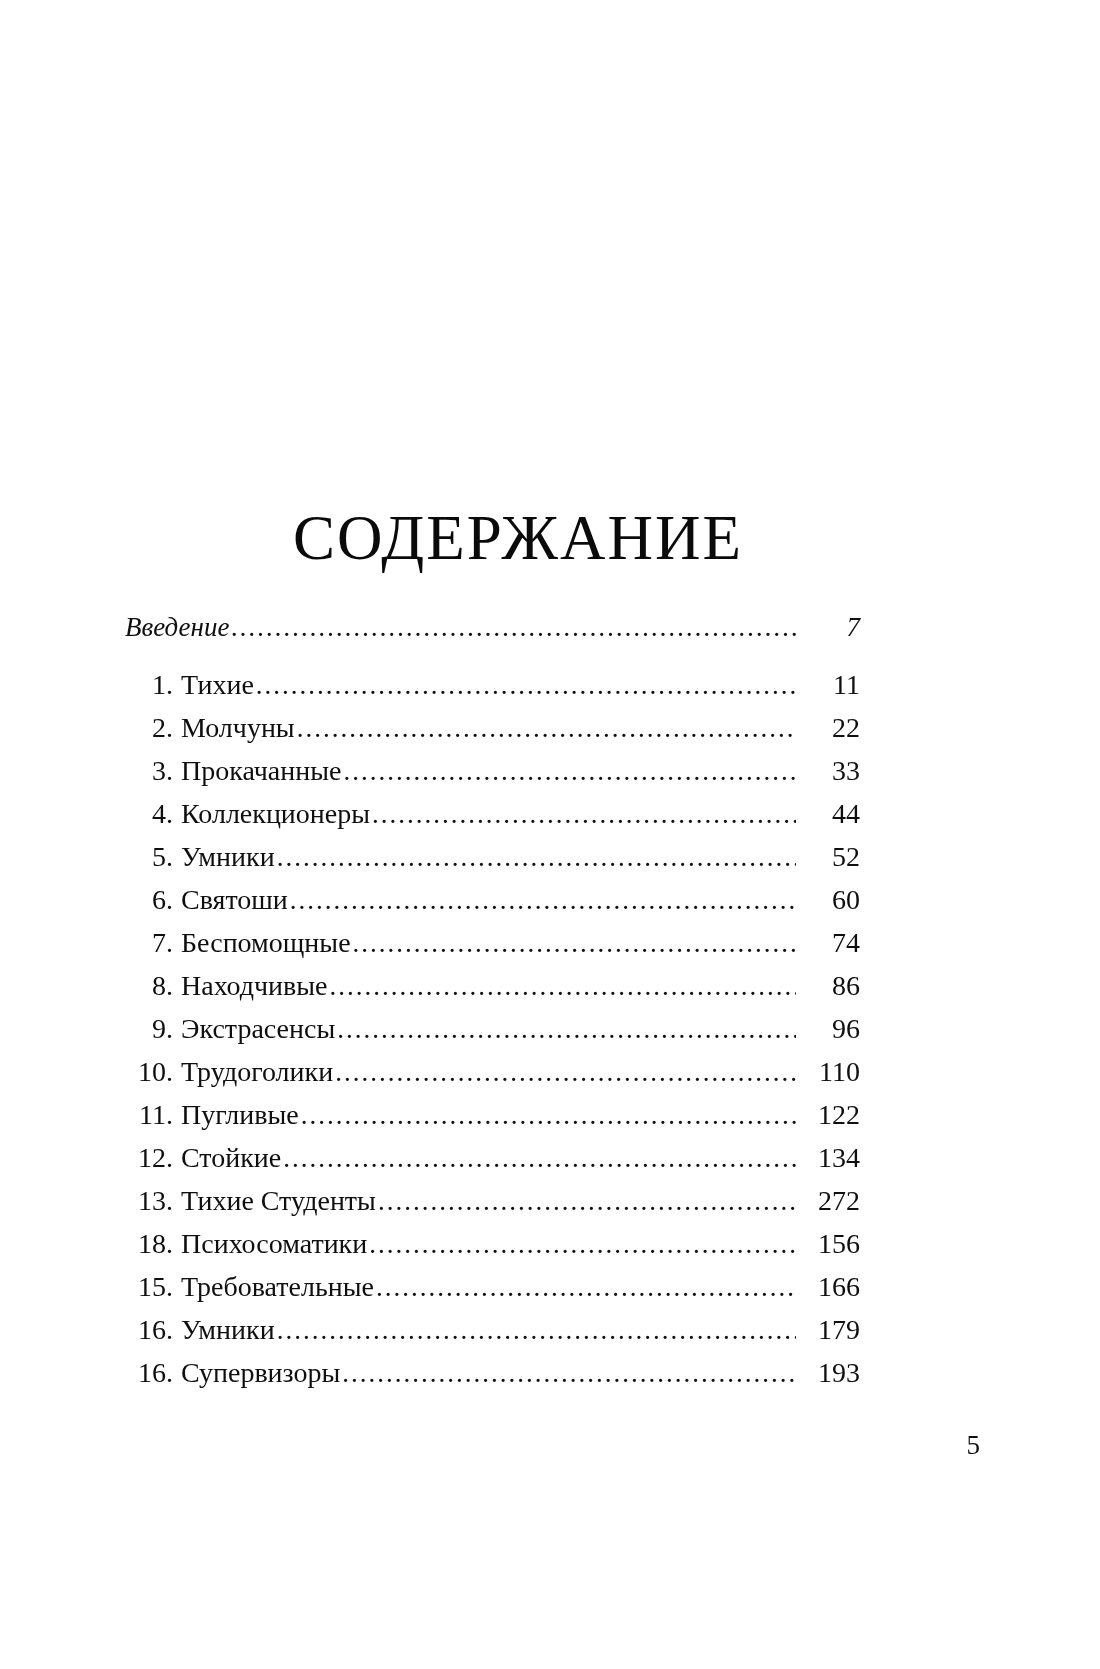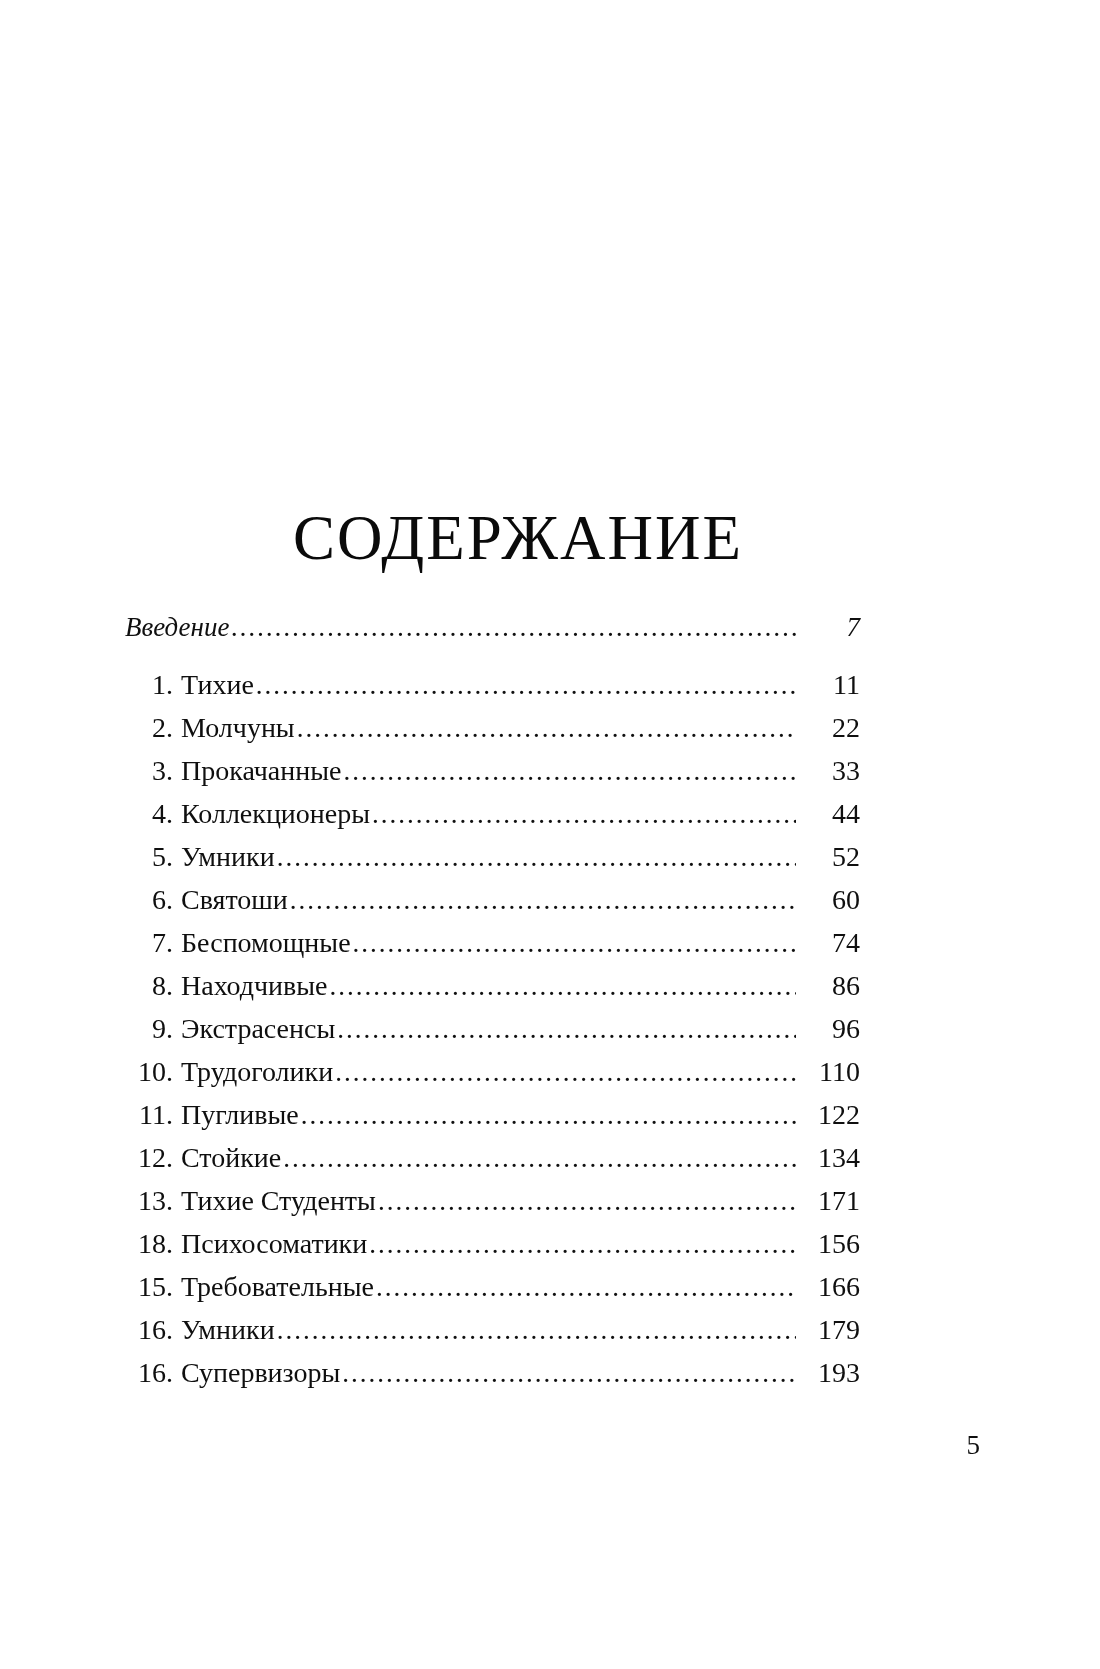--- a/index.html
+++ b/index.html
@@ -212,21 +212,21 @@
       <span class="toc-num">12.</span>
       <span class="toc-label">Стойкие</span>
       <span class="toc-dots">......................................................................................................................</span>
       <span class="toc-page">134</span>
     </div>
 
     <div class="toc-entry">
       <span class="toc-num">13.</span>
       <span class="toc-label">Тихие Студенты</span>
       <span class="toc-dots">......................................................................................................................</span>
-      <span class="toc-page">171</span>
+      <span class="toc-page">272</span>
     </div>
 
     <div class="toc-entry">
       <span class="toc-num">18.</span>
       <span class="toc-label">Психосоматики</span>
       <span class="toc-dots">......................................................................................................................</span>
       <span class="toc-page">156</span>
     </div>
 
     <div class="toc-entry">

